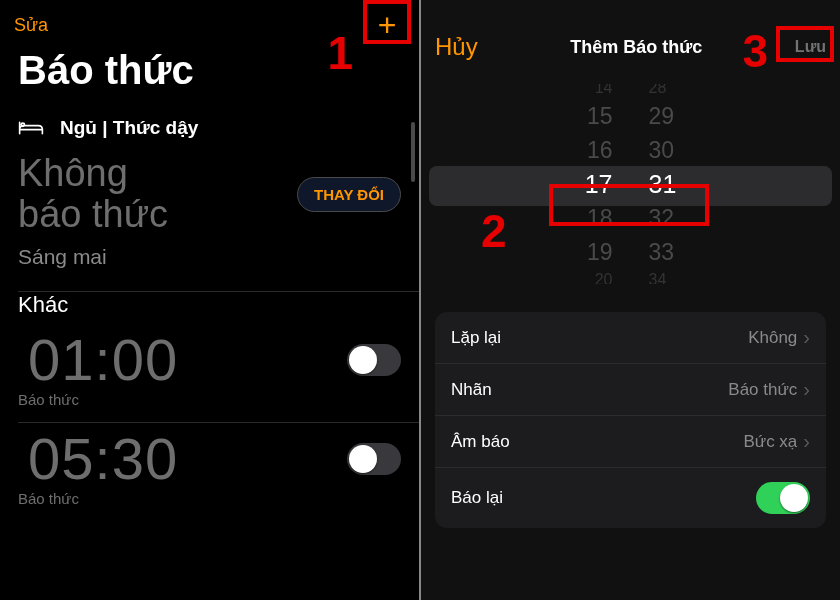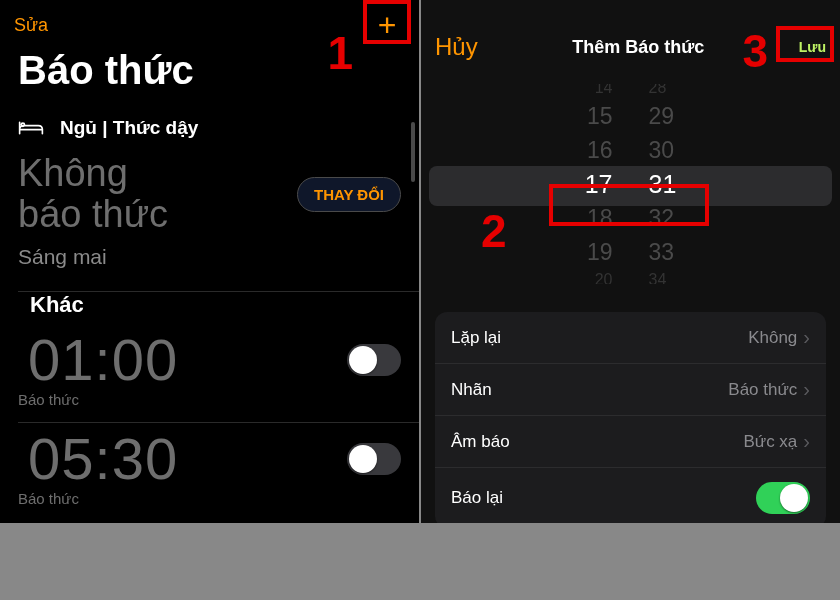--- a/index.html
+++ b/index.html
@@ -3,21 +3,21 @@
 <meta charset="utf-8">
 <style>
   * { box-sizing: border-box; margin: 0; padding: 0; }
   body {
     background: #888;
     font-family: -apple-system, "Helvetica Neue", Arial, sans-serif;
     width: 840px; height: 600px; overflow: hidden;
     display: flex; gap: 2px; padding: 0;
   }
   .pane {
-    flex: 1; height: 523px; background: #000;
+    flex: 1; height: 600px; background: #000;
     position: relative; color: #fff; overflow: hidden;
   }
   .pane.right { background: #111; }
   
   .nav-row {
     display: flex; align-items: center; justify-content: space-between;
     padding: 10px 14px 0 14px; height: 40px;
   }
   .nav-left { color: #ff9500; font-size: 18px; }
   .plus-btn {
@@ -52,21 +52,21 @@
     max-width: 240px;
   }
   .change-pill {
     border: 1px solid #4a4a4a; color: #ff9500; font-size: 15px; font-weight: 600;
     padding: 8px 16px; border-radius: 22px; background: #0f172a;
   }
   .subtle {
     color: #8a8a8a; font-size: 21px; padding: 10px 18px 22px 18px;
   }
   .other-head {
-    color: #fff; font-size: 22px; font-weight: 700; padding: 0 18px 6px 18px; margin-left: 12px;
+    color: #fff; font-size: 22px; font-weight: 400; padding: 0 18px 6px 18px;
   }
   .alarm-item {
     padding: 6px 18px 2px 28px; border-top: 1px solid #2a2a2a00;
     display: flex; align-items: center; justify-content: space-between;
   }
   .alarm-time {
     color: #6e6e6e; font-size: 58px; font-weight: 200; line-height: 1;
     letter-spacing: 1px;
   }
   .alarm-sub {
@@ -82,21 +82,21 @@
   }
   .switch.on { background: #30d158; }
   .switch.on .knob { left: auto; right: 2px; }
   
   .r-nav {
     display: flex; align-items: center; justify-content: space-between;
     padding: 30px 14px 0 14px; height: 64px;
   }
   .r-nav .cancel { color: #ff9500; font-size: 24px; }
   .r-nav .title  { color: #fff; font-size: 18px; font-weight: 600; }
-  .r-nav .save   { color: #bef264; font-size: 14px; font-weight: 600; }
+  .r-nav .save   { color: #737373; font-size: 16px; font-weight: 600; }
   .picker {
     margin-top: 20px; position: relative; height: 200px;
     display: flex; justify-content: center; align-items: center;
     overflow: hidden;
   }
   .sel-bar {
     position: absolute; left: 8px; right: 8px; top: 82px; height: 40px;
     background: #2c2c2e; border-radius: 8px;
   }
   .picker-col {

